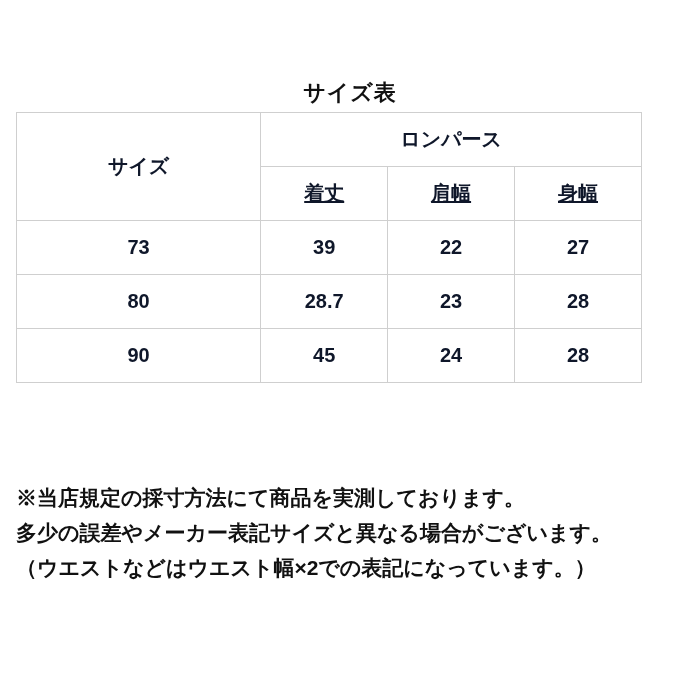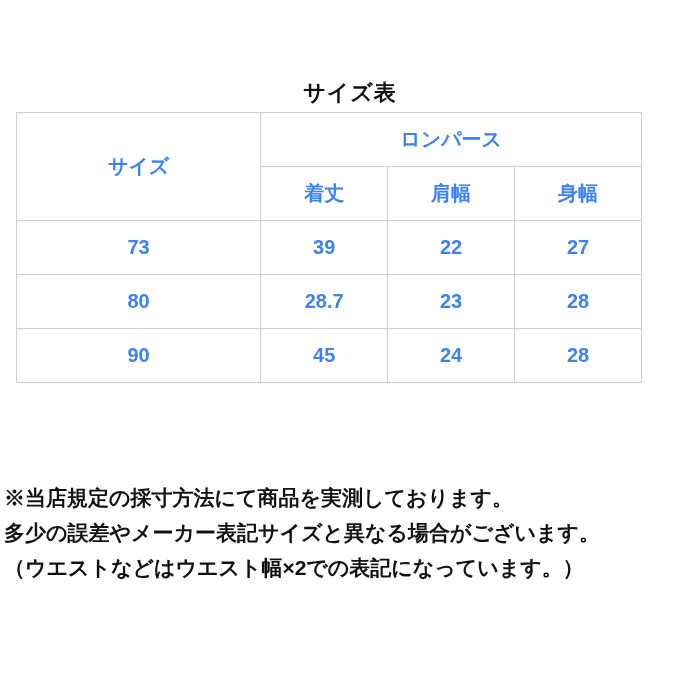--- a/index.html
+++ b/index.html
@@ -41,33 +41,34 @@
     border-collapse: collapse;
     width: 626px;
     table-layout: fixed;
   }
   table.size-table td {
     border: 1px solid #cfcfcf;
     text-align: center;
     vertical-align: middle;
     font-size: 20px;
     font-weight: bold;
-    color: #3b82f6;
+    color: #0f172a;
     height: 53px;
     padding: 0;
   }
   td.col-size { width: 110px; }
   td.col-data { width: 172px; }
   td.group-head {
     font-size: 21px;
     height: 48px;
   }
   td.sub-head {
     font-size: 20px;
     height: 50px;
+    text-decoration: underline;
   }
   td.row-head {
     font-size: 20px;
   }
   td.val {
     font-size: 20px;
   }
   .unit {
     position: absolute;
     top: 440px;
@@ -75,21 +76,21 @@
     width: 626px;
     text-align: right;
     padding-right: 10px;
     box-sizing: border-box;
     font-size: 22px;
     font-weight: bold;
   }
   .notes {
     position: absolute;
     top: 480px;
-    left: 4px;
+    left: 16px;
     width: 676px;
   }
   .note-line {
     font-size: 21px;
     font-weight: bold;
     line-height: 35px;
     letter-spacing: 0px;
     white-space: nowrap;
   }
 </style>

